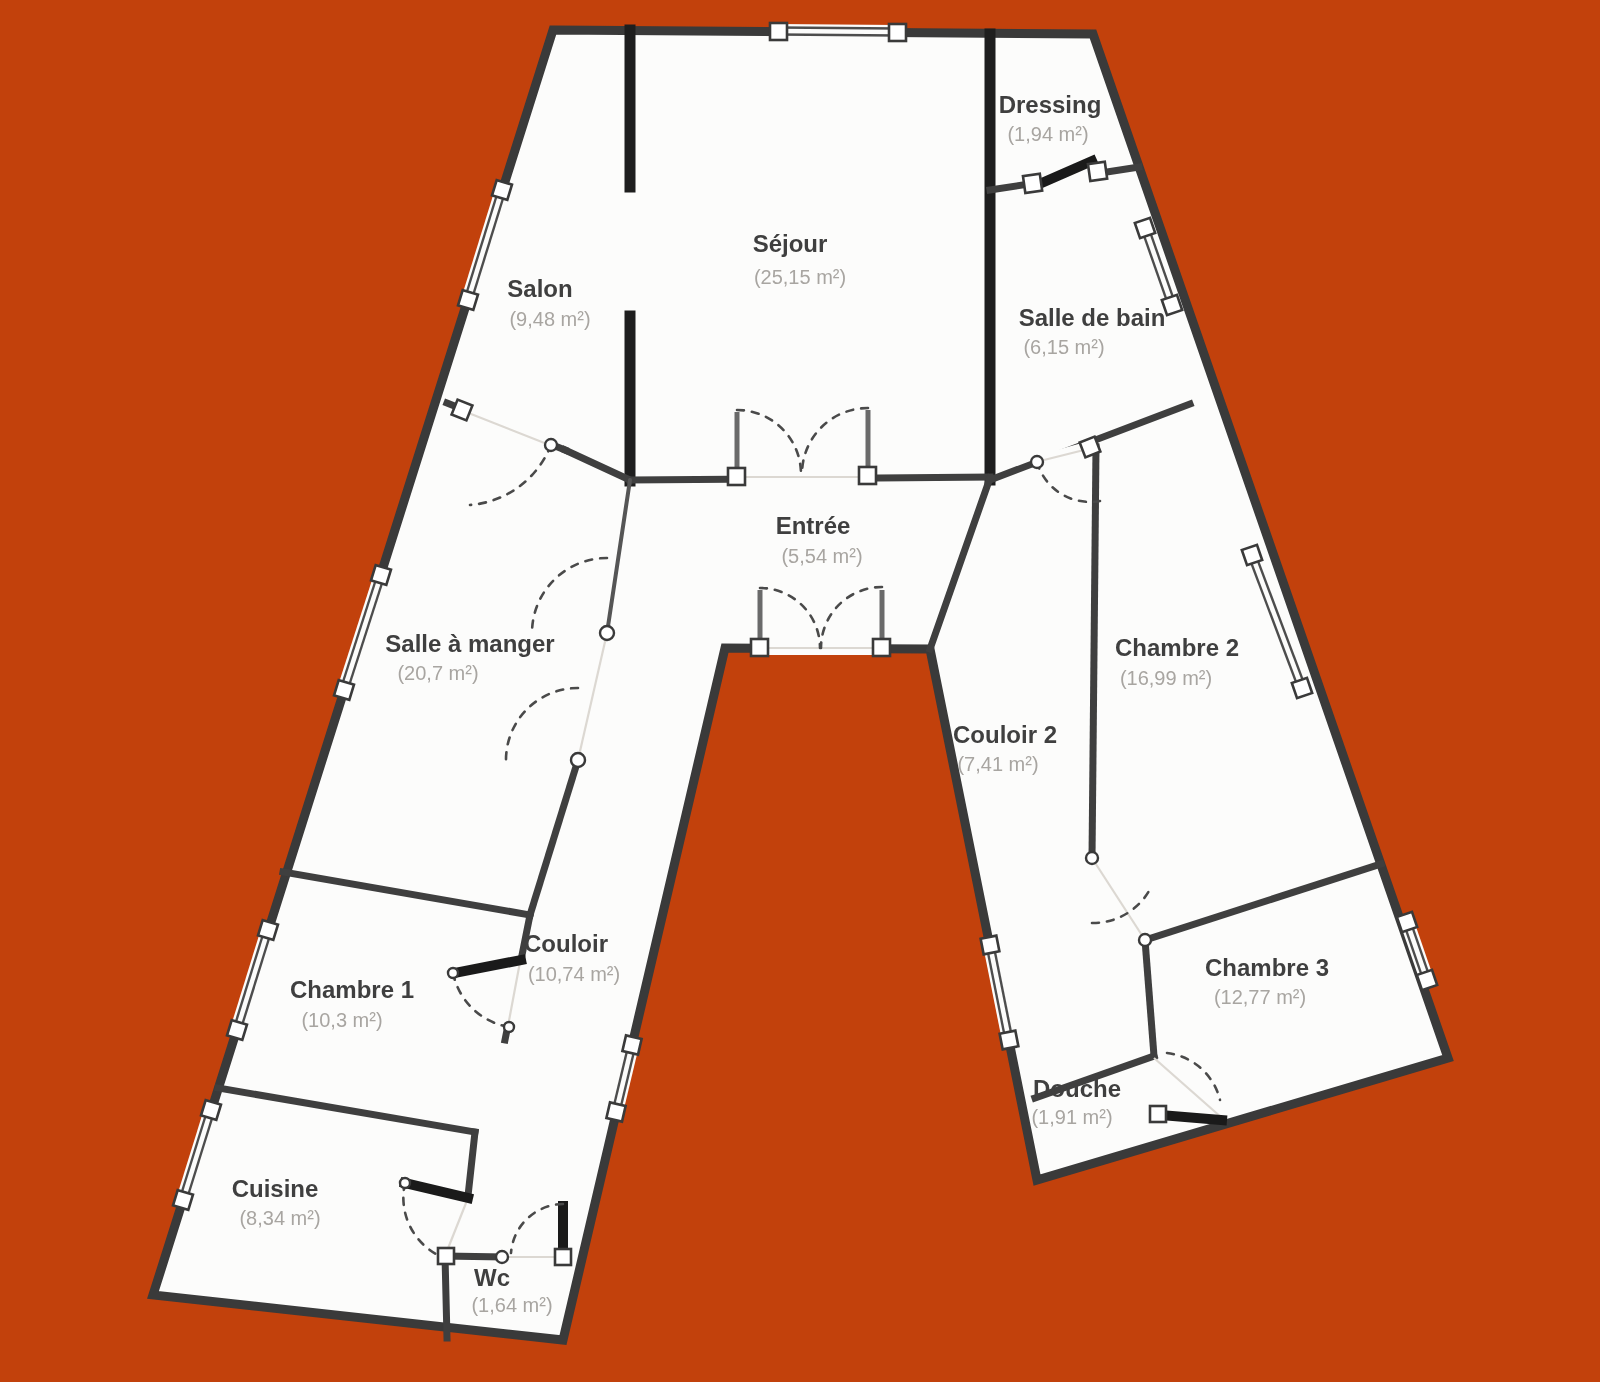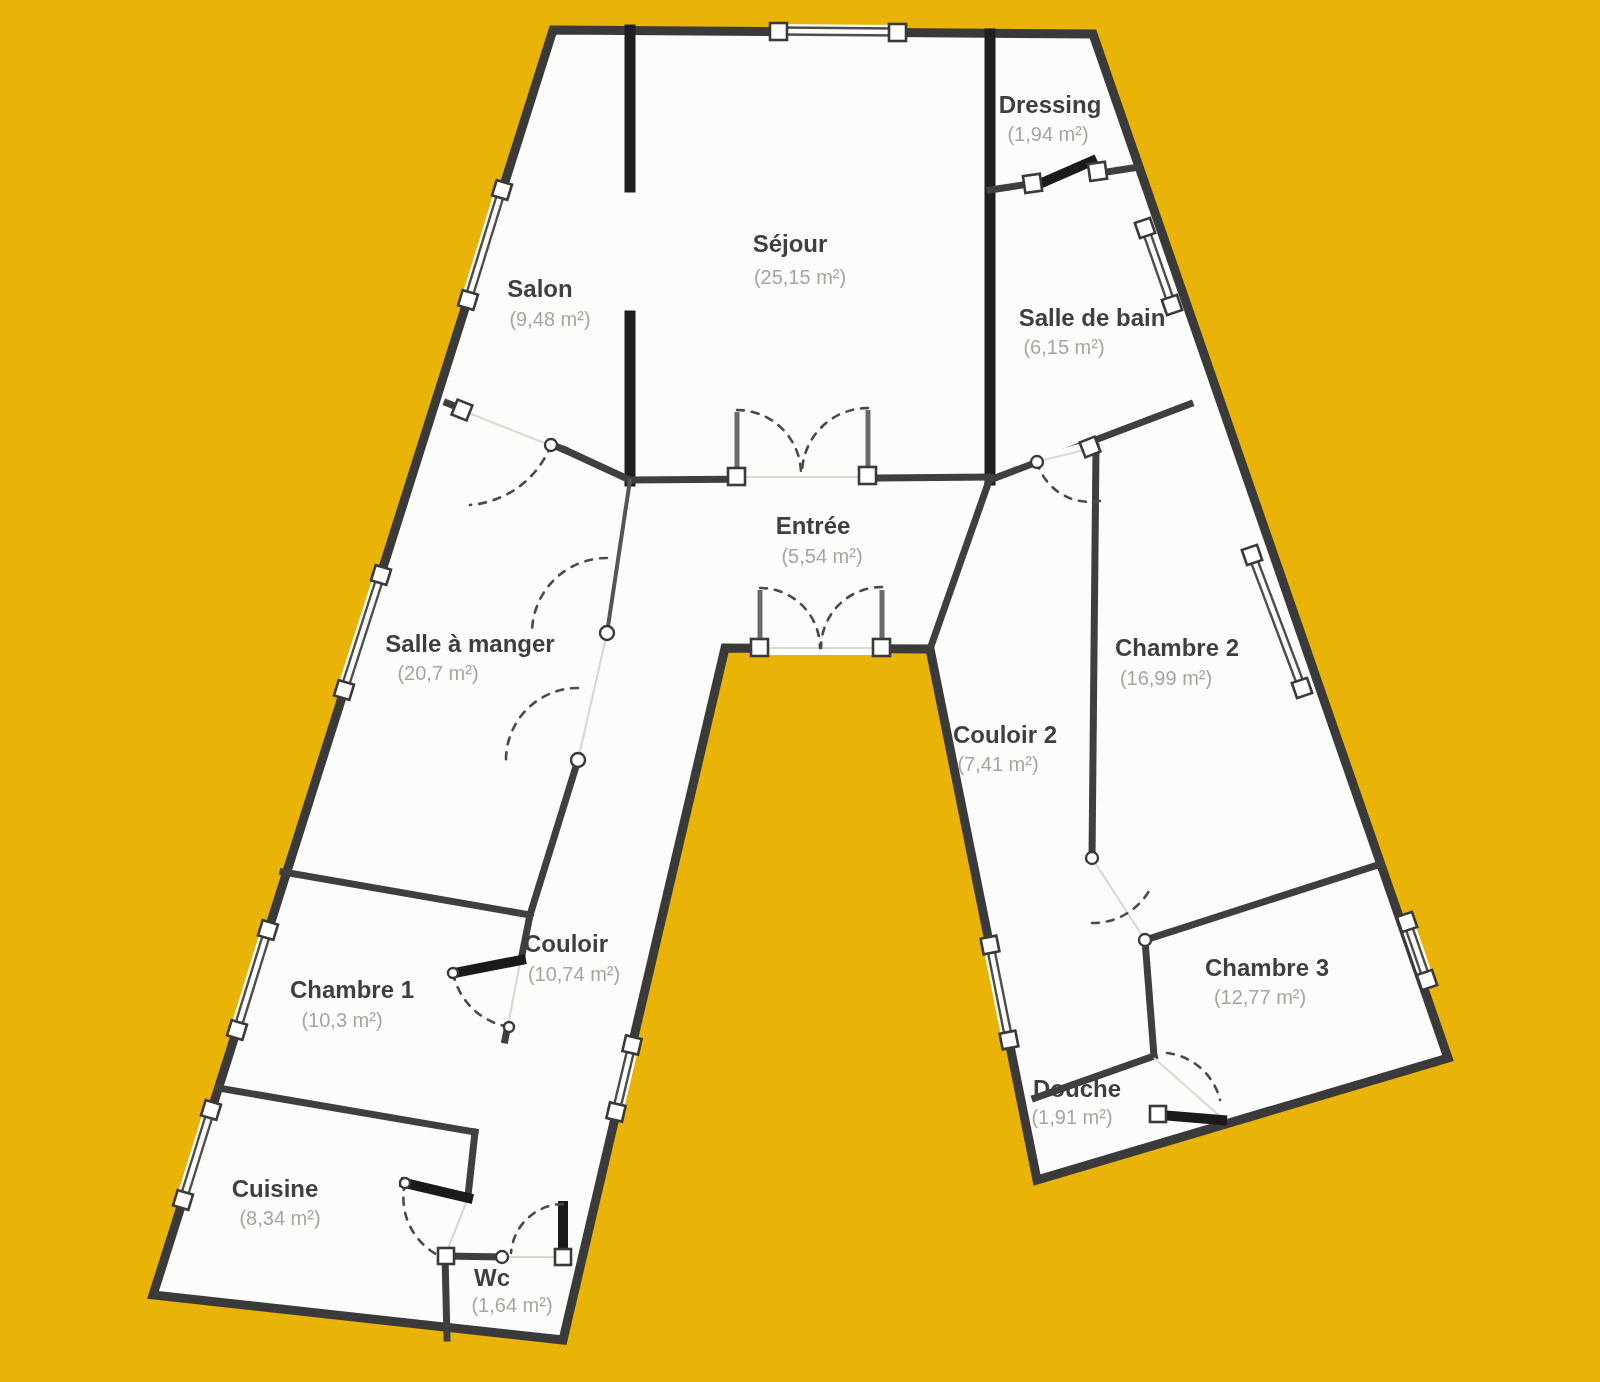--- a/index.html
+++ b/index.html
@@ -1,16 +1,16 @@
 <!DOCTYPE html>
 <html><head>
 <meta charset="utf-8">
 <style>
   html,body{margin:0;padding:0;background:#f6f5f3;}
-  #stage{position:relative;width:1600px;height:1382px;background:#eab308;overflow:hidden;
+  #stage{position:relative;width:1600px;height:1382px;background:#c2410c;overflow:hidden;
          font-family:"Liberation Sans", sans-serif;}
   svg{display:block;width:1600px;height:1382px;}
   .wall{stroke:#3a3a3a;stroke-width:9;fill:none;stroke-linecap:square;}
   .wall-in{stroke:#3f3f3f;stroke-width:7;fill:none;stroke-linecap:square;}
   .wall-dark{stroke:#1e1e1e;stroke-width:11;fill:none;stroke-linecap:square;}
   .wall-thin{stroke:#555;stroke-width:4;fill:none;stroke-linecap:round;}
   .erase{stroke:#fcfcfb;stroke-width:14;fill:none;stroke-linecap:butt;}
   .glaze{stroke:#4d4d4d;stroke-width:2.4;fill:none;}
   .post{fill:#ffffff;stroke:#3a3a3a;stroke-width:2.6;}
   .hinge{fill:#ffffff;stroke:#3a3a3a;stroke-width:2.4;}

